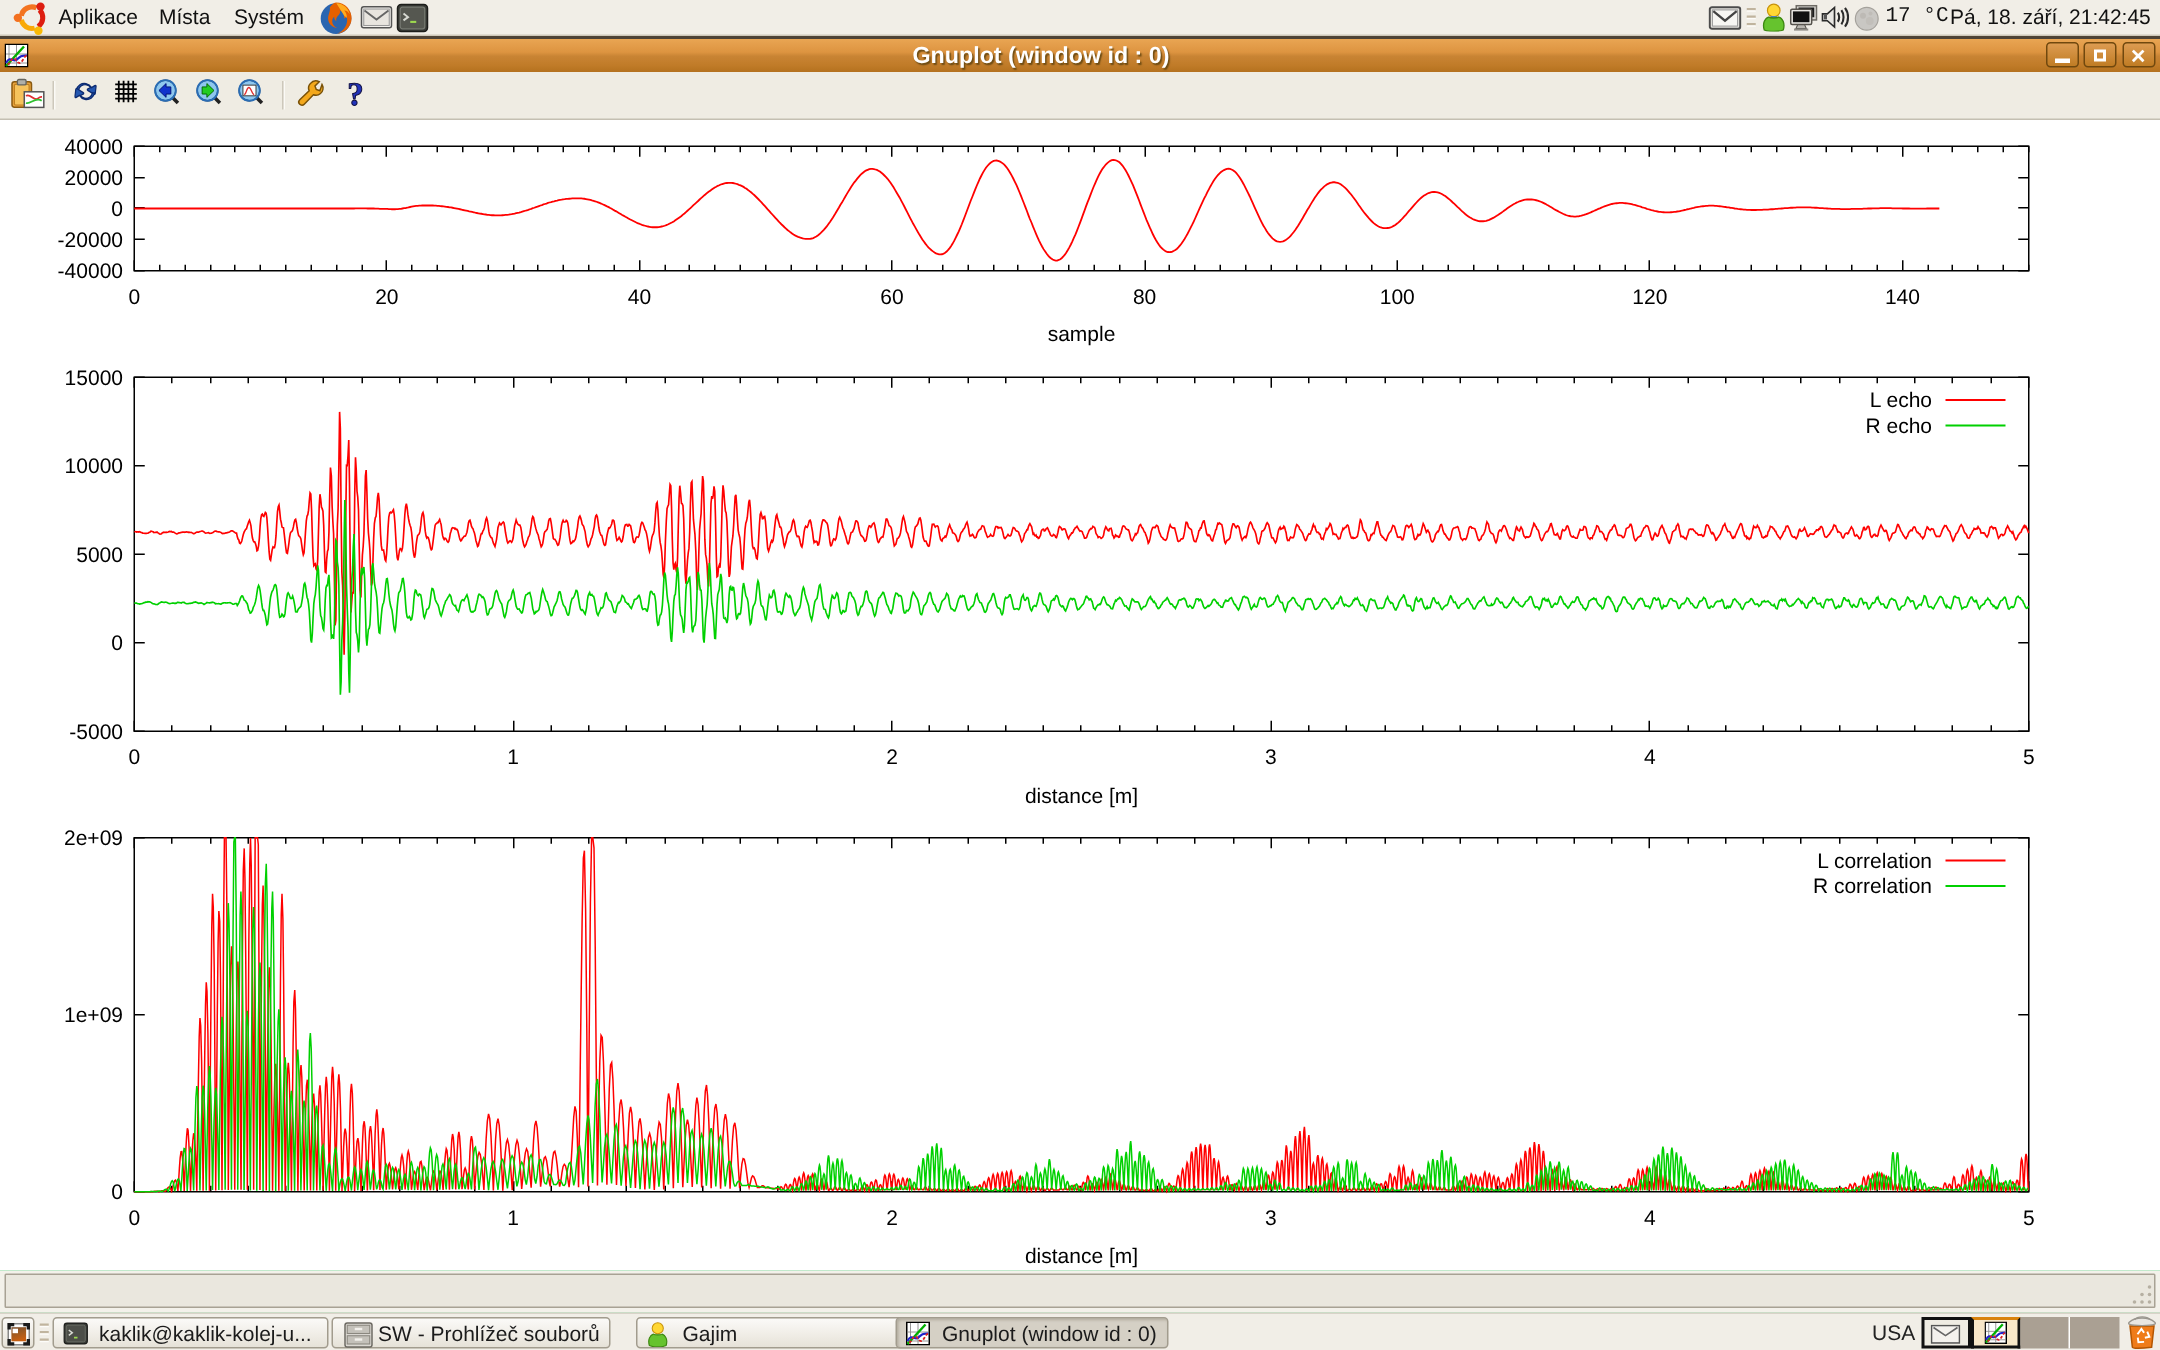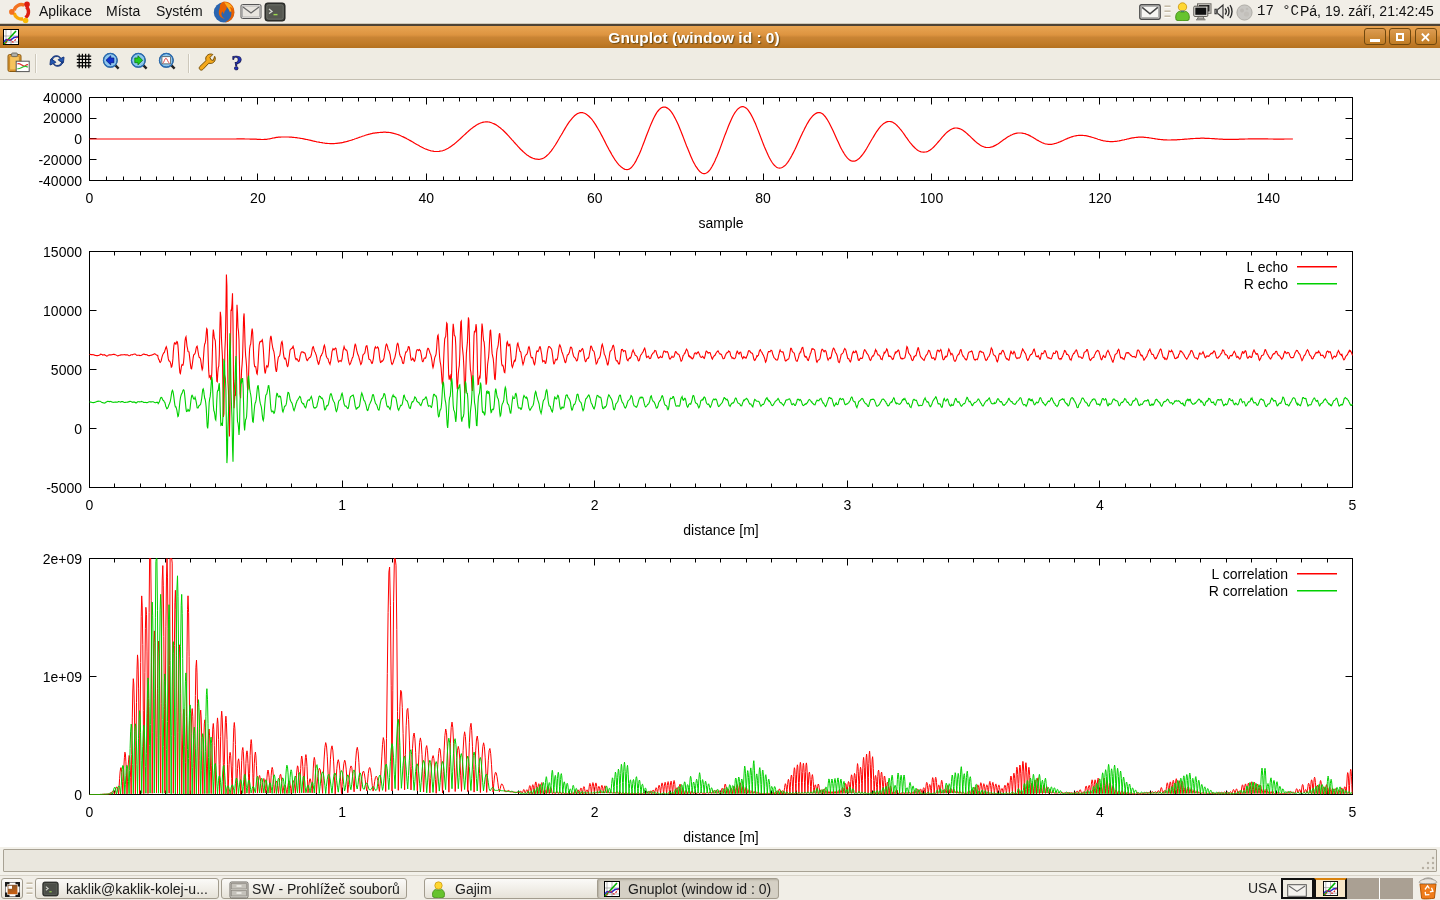--- a/index.html
+++ b/index.html
@@ -98,21 +98,21 @@
           <rect x="2" y="7" width="2" height="3" fill="#555"></rect>
           <path d="M11.2 5.5c1.2 1.6 1.2 4.4 0 6M13.6 3.8c1.9 2.6 1.9 6.8 0 9.4M16 2.2c2.7 3.6 2.7 9 0 12.6" stroke="#2b2b2b" stroke-width="1.4" fill="none"></path>
         </svg></span>
   <span class="abs" style="left:1236px;top:4px;"><svg width="17" height="17" viewBox="0 0 17 17">
           <circle cx="8.5" cy="8.5" r="7.6" fill="#c9c7c3" stroke="#a5a29c" stroke-width="0.8"></circle>
           <circle cx="6" cy="6.5" r="2" fill="#bdbab5"></circle>
           <circle cx="10.5" cy="10" r="2.6" fill="#c2bfba"></circle>
           <circle cx="11" cy="5" r="1.3" fill="#bfbcb7"></circle>
         </svg></span>
   <span class="menu" style="left:1257px;font-family:Liberation Mono, monospace;">17 °C</span>
-  <span class="menu" style="left:1300px;">Pá, 19. září, 21:42:45</span>
+  <span class="menu" style="left:1300px;">Pá, 18. září, 21:42:45</span>
 </div>
 
 <div id="titletopline" class="abs"></div>
 <div id="titlebar" class="abs">
   <span class="abs" style="left:3px;top:3px;"><svg width="16" height="16" viewBox="0 0 16 16">
           <rect x="0.5" y="0.5" width="15" height="15" fill="#fff" stroke="#000"></rect>
           <path d="M3 1v14M1 13h14M1 7h14M8 1v14" stroke="#888" stroke-width="0.6"></path>
           <path d="M1 15L13 2" stroke="#00b000" stroke-width="1.6" fill="none"></path>
           <path d="M1 13c3-6 5 1 8-3 2-2.5 4-2 6-2" stroke="#2222cc" stroke-width="1.4" fill="none"></path>
           <path d="M2 14c2 0 2-4 4-4s2 3 4 3 3-5 5-5" stroke="#dd2222" stroke-width="1.2" fill="none" stroke-dasharray="2 1.2"></path>

